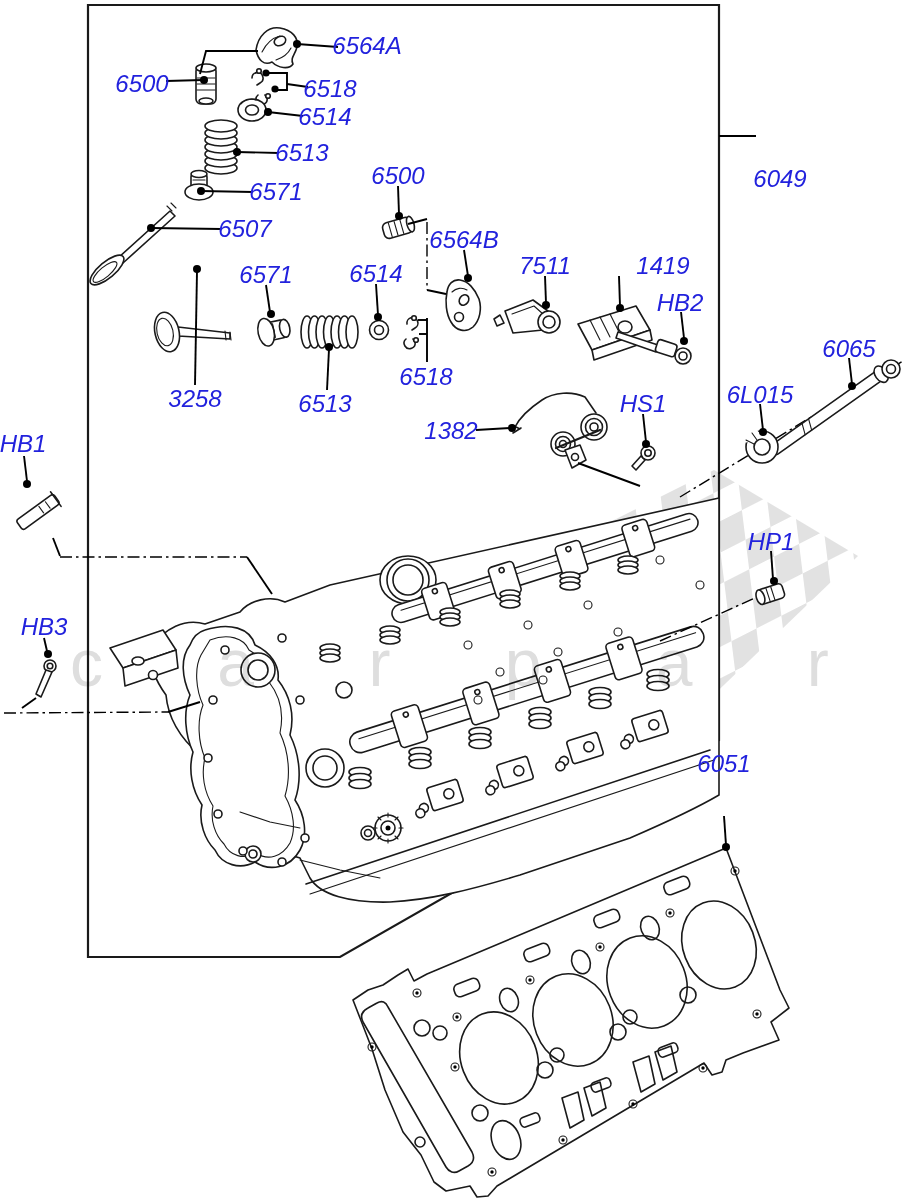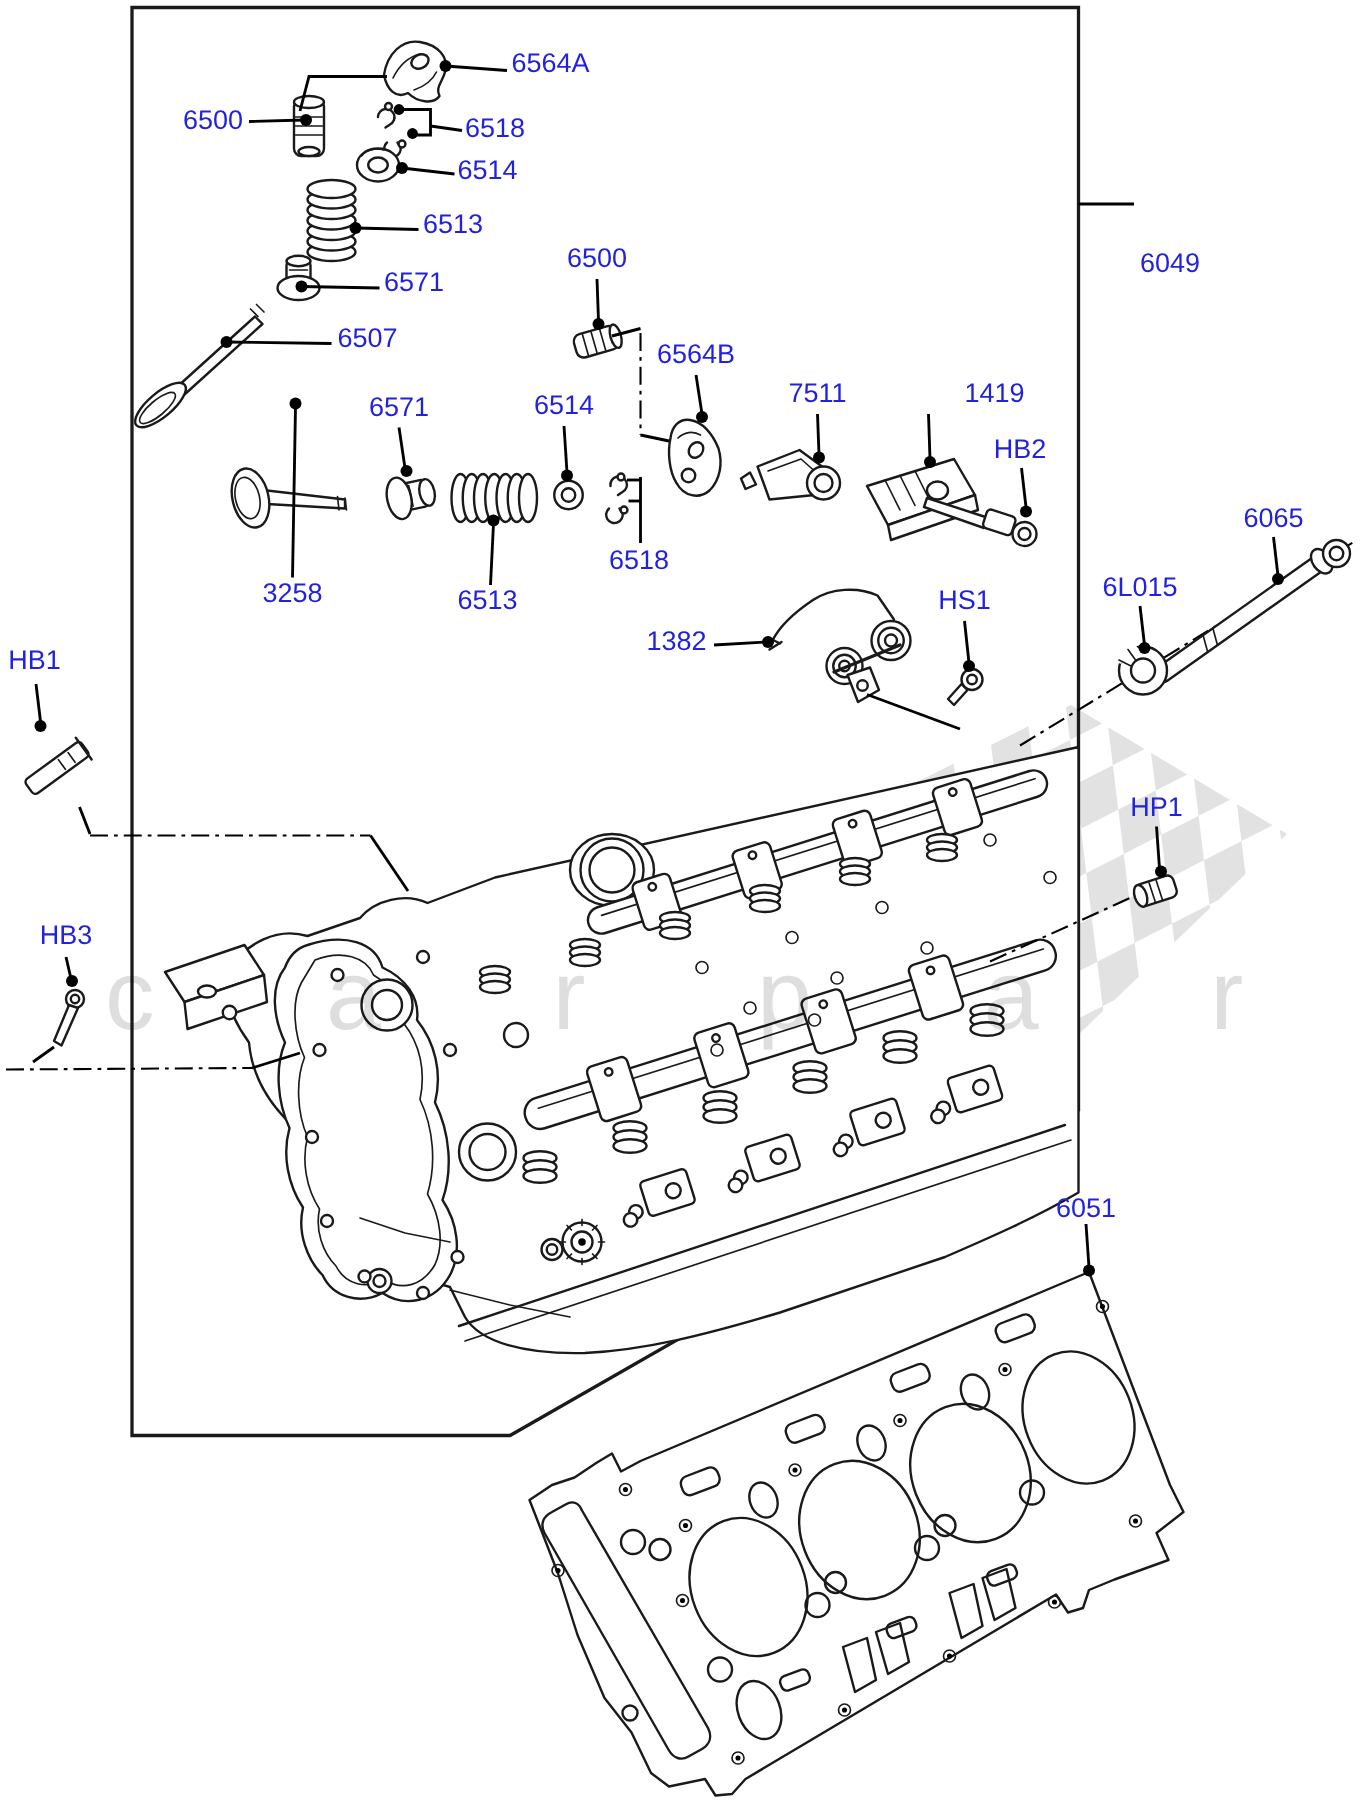--- a/index.html
+++ b/index.html
@@ -13,22 +13,22 @@
   .ld{stroke:#000;stroke-width:1.9;fill:none;}
   .dd{stroke-dasharray:12 4 2.5 4;stroke-width:1.4;}
   .dot{fill:#000;stroke:none;}
   #wm{position:absolute;left:62px;top:490px;z-index:3;pointer-events:none;
       font-size:198px;font-weight:bold;letter-spacing:2px;line-height:1;
       color:var(--wm-pink,#f0bac5);mix-blend-mode:multiply;white-space:nowrap;}
   #wm2{position:absolute;left:70px;top:630px;z-index:3;pointer-events:none;
       font-size:66px;letter-spacing:48px;line-height:1;color:var(--wm-gray,#dedede);
       mix-blend-mode:multiply;white-space:nowrap;}
   #labels{position:absolute;left:0;top:0;width:100%;height:100%;z-index:5;}
-  .plabel{position:absolute;transform:translateX(-50%);font-size:18px;line-height:1.05;
-      color:var(--label-blue,#2222dd);white-space:nowrap;cursor:pointer;}
+  .plabel{position:absolute;transform:translateX(-50%);font-size:24px;line-height:1.05;
+      color:var(--label-blue,#2222dd);white-space:nowrap;cursor:pointer;font-style:italic;}
 </style>
 </head>
 <body>
 
 <div id="stage" style="--label-blue: #2222dd; --wm-pink: #f0bac5; --wm-gray: #dedede;">
 
 <svg id="art" width="913" height="1200" viewBox="0 0 913 1200">
   <defs>
     <pattern id="chk" width="56" height="56" patternUnits="userSpaceOnUse" patternTransform="translate(560,540) rotate(-27) skewX(-20)">
       <rect width="28" height="28" fill="#e2e2e2"></rect>
@@ -617,16 +617,16 @@
       <div class="plabel" style="left: 545px; top: 253px;">7511</div>
       <div class="plabel" style="left: 619px; top: 253px; margin-left: 44px;">1419</div>
       <div class="plabel" style="left: 680px; top: 290px;">HB2</div>
       <div class="plabel" style="left: 643px; top: 391px; text-align: center;">HS1</div>
       <div class="plabel" style="left: 849px; top: 336px;">6065</div>
       <div class="plabel" style="left: 760px; top: 382px;">6L015</div>
       <div class="plabel" style="left: 771px; top: 529px;">HP1</div>
       <div class="plabel" style="left: 780px; top: 129px; margin-top: 37px;">6049</div>
       <div class="plabel" style="left: 23px; top: 431px;">HB1</div>
       <div class="plabel" style="left: 44px; top: 614px;">HB3</div>
-      <div class="plabel" style="left: 724px; top: 796px;">6051</div>
+      <div class="plabel" style="left: 724px; top: 751px;">6051</div>
     </div>
 
 </div>
 
 </body></html>

